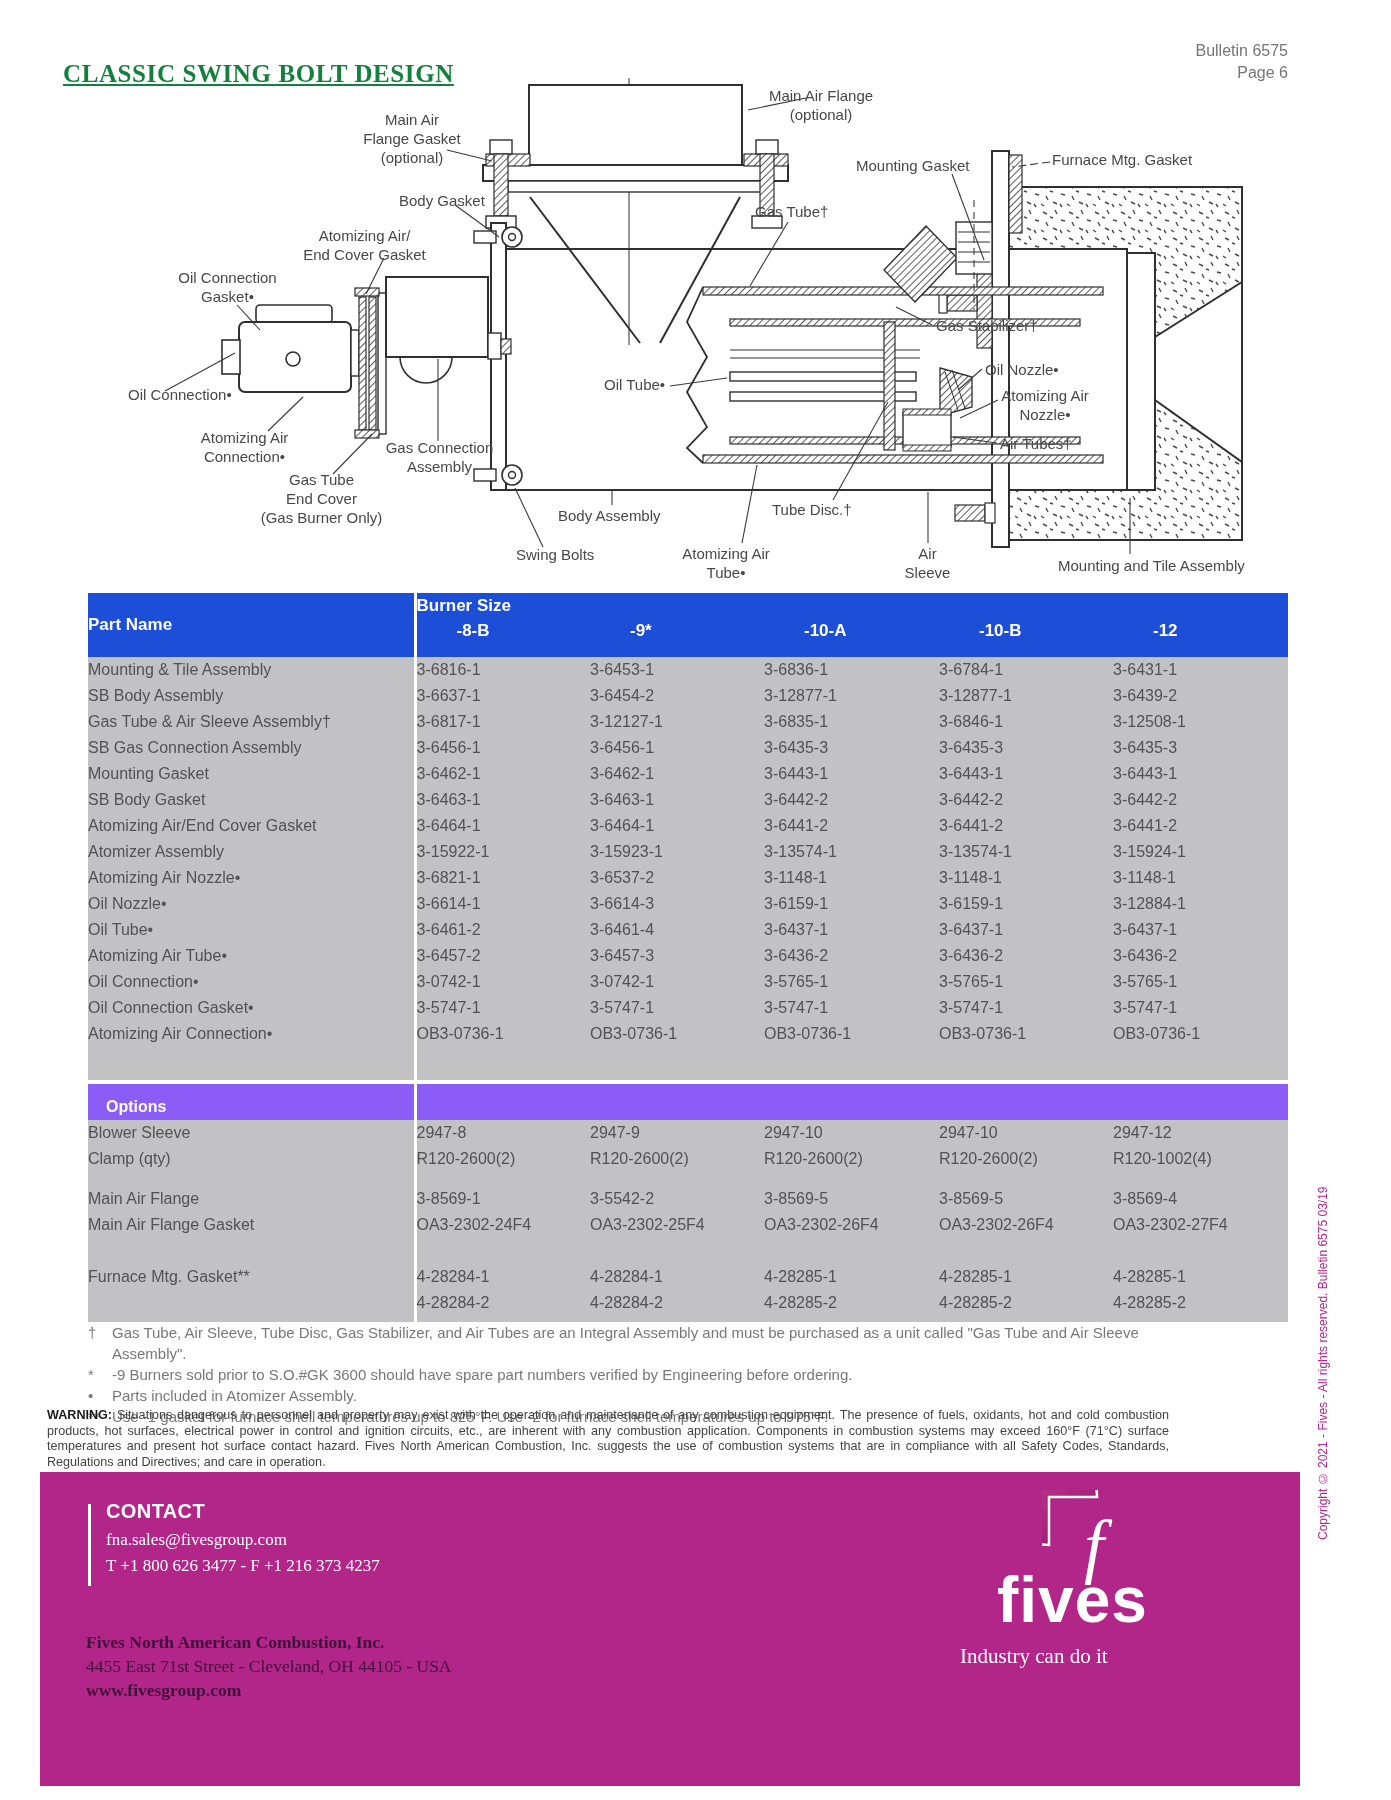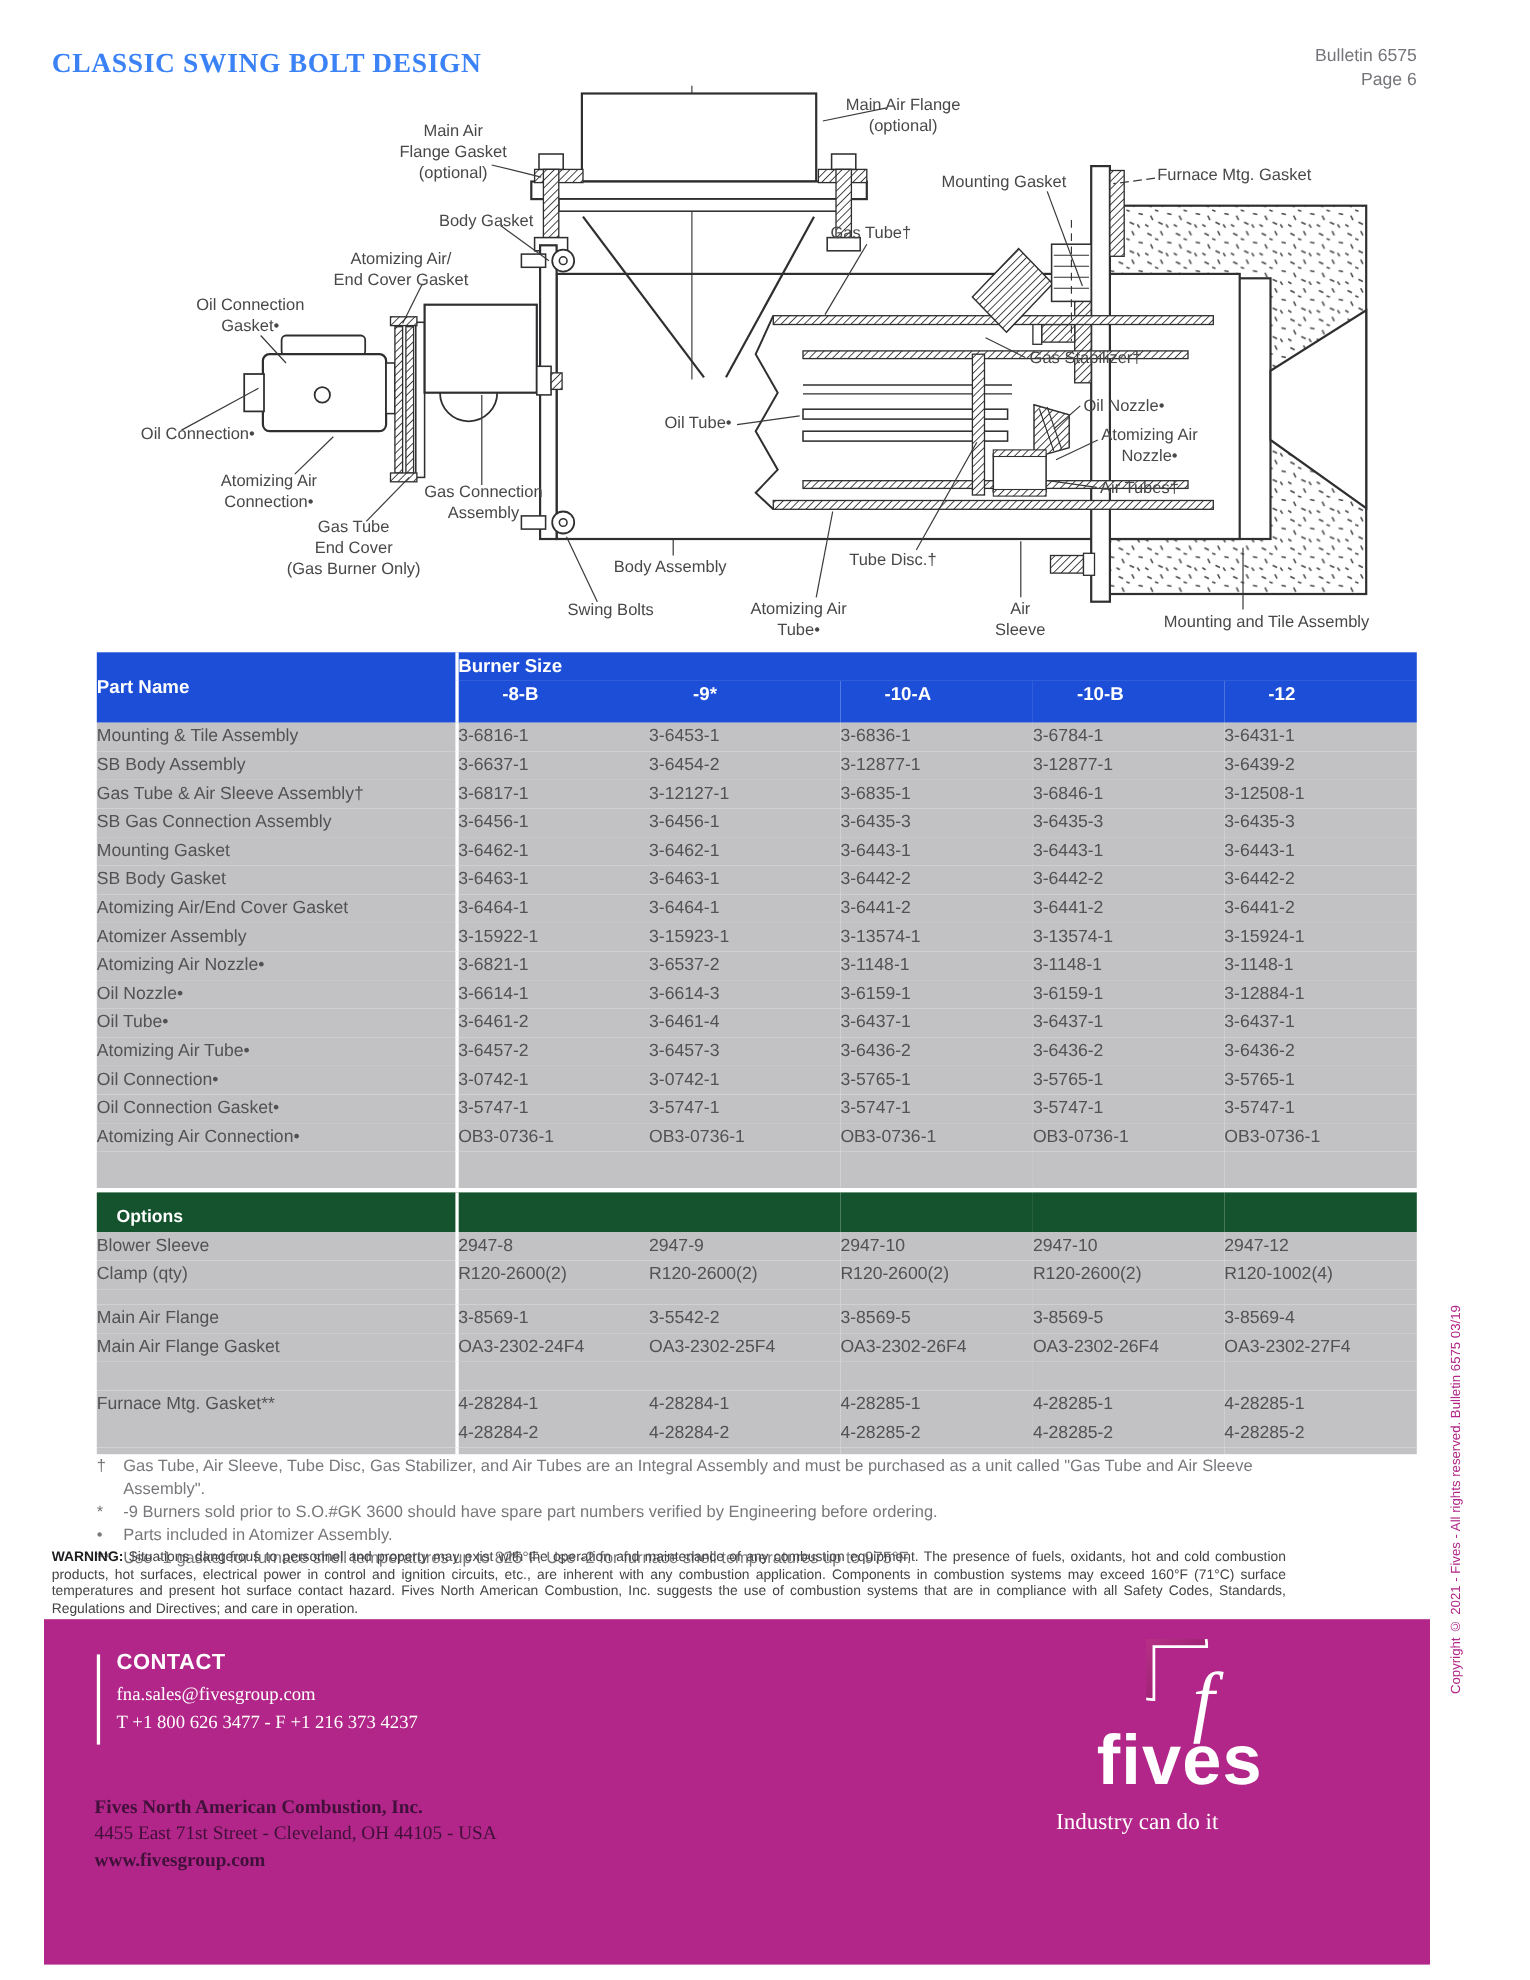--- a/index.html
+++ b/index.html
@@ -2,21 +2,21 @@
 <html><head>
 <meta charset="utf-8">
 <style>
   html,body{margin:0;padding:0;background:#e8e8e8;}
   .page{position:relative;width:1391px;height:1800px;background:#ffffff;overflow:hidden;
         font-family:"Liberation Sans",sans-serif;}
   
   .bulletin{position:absolute;top:40px;right:103px;text-align:right;color:#74757a;
             font-size:16px;line-height:22px;}
   .title{position:absolute;left:47px;top:44px;font-family:"Liberation Serif",serif;
-         font-weight:bold;font-size:25px;letter-spacing:.6px;color:#3b82f6;margin:0;}
+         font-weight:bold;font-size:25px;letter-spacing:.6px;color:#15803d;margin:16px;text-decoration:underline;}
   
   .diagram-svg{position:absolute;left:0;top:0;width:1391px;height:600px;}
   .dlabel{position:absolute;color:#48484a;font-size:15px;line-height:19px;
           white-space:pre-line;}
   .tc{text-align:center}
   
   table.parts{position:absolute;left:88px;top:593px;width:1200px;border-collapse:collapse;
               table-layout:fixed;font-size:16px;color:#525255;}
   table.parts th,table.parts td{padding:0;margin:0;font-weight:normal;vertical-align:middle;}
   table.parts thead th{background:#1d4ed8;color:#ffffff;font-weight:bold;}
@@ -24,21 +24,21 @@
   th.pn{text-align:left;padding-left:18px;vertical-align:bottom;padding-bottom:9px;font-size:17px;}
   tr.h2 th{height:36px;text-align:left;padding-left:40px;vertical-align:top;padding-top:2px;font-size:17px;}
   td.name{background:#c2c2c4;height:26px;text-align:left;padding-left:18px;}
   td.val{background:#c2c2c4;height:26px;text-align:left;padding-left:16px;}
   .c1{border-left:3px solid #ffffff;}
   tr.gap-row td{background:#ffffff;height:4px;border:none;}
   tr.pad33 td{background:#c2c2c4;height:33px;}
   tr.pad14 td{background:#c2c2c4;height:14px;}
   tr.pad26 td{background:#c2c2c4;height:26px;}
   tr.pad6 td{background:#c2c2c4;height:6px;}
-  tr.opt-h td{background:#14532d;height:32px;color:#ffffff;font-weight:bold;
+  tr.opt-h td{background:#8b5cf6;height:32px;color:#ffffff;font-weight:bold;
               vertical-align:bottom;padding-bottom:4px;}
   
   .footnotes{position:absolute;left:88px;top:1322px;width:1110px;color:#77787b;font-size:15px;}
   .fnrow{display:flex;line-height:21px;}
   .fnmark{width:24px;flex:0 0 24px;}
   
   .warning{position:absolute;left:47px;top:1408px;width:1122px;font-size:12.6px;
            line-height:15.6px;color:#434346;text-align:justify;}
   .warning .wlabel{font-weight:bold;color:#1c1c1e;margin-top:17px;}
   

